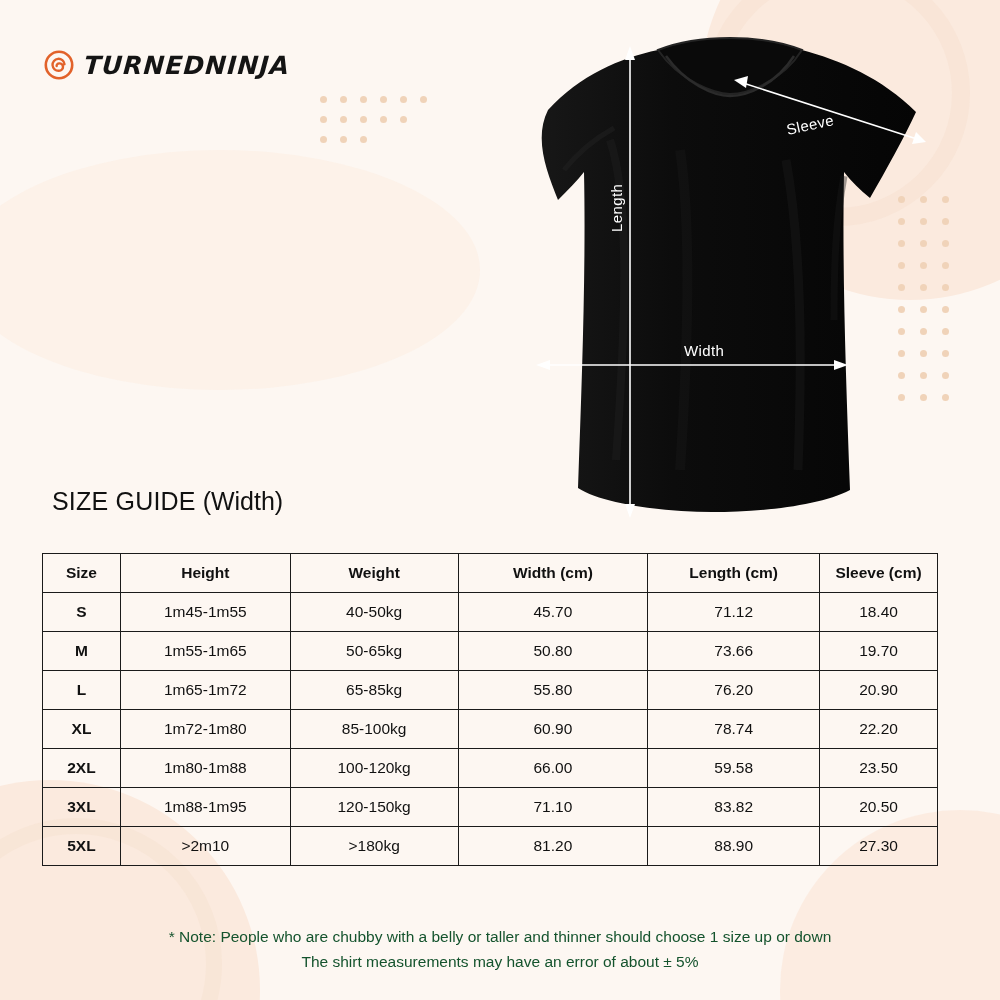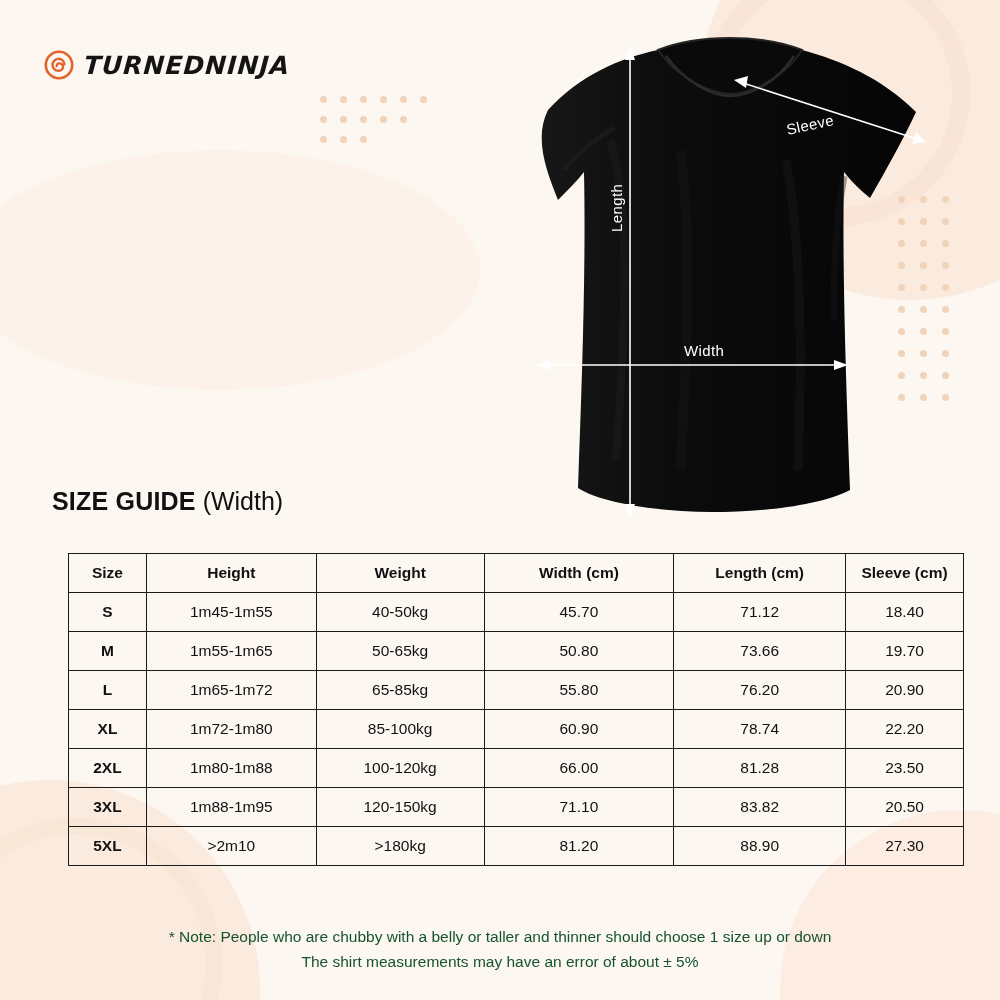--- a/index.html
+++ b/index.html
@@ -154,31 +154,31 @@
   }
 
   
   .guide-head {
     position: absolute;
     left: 52px;
     top: 487px;
     font-size: 25px;
   }
   .guide-head .strong {
-    font-weight: 700;
+    font-weight: 400;
     letter-spacing: .2px;
   }
   .guide-head .light {
     font-weight: 400;
   }
 
   
   .table-wrap {
     position: absolute;
-    left: 68px;
+    left: 42px;
     top: 553px;
     width: 896px;
   }
   table.size-table {
     border-collapse: collapse;
     width: 100%;
     background: transparent;
   }
   table.size-table th,
   table.size-table td {
@@ -385,21 +385,21 @@
         <td>85-100kg</td>
         <td>60.90</td>
         <td>78.74</td>
         <td>22.20</td>
       </tr>
       <tr>
         <td class="col-size">2XL</td>
         <td>1m80-1m88</td>
         <td>100-120kg</td>
         <td>66.00</td>
-        <td>81.28</td>
+        <td>59.58</td>
         <td>23.50</td>
       </tr>
       <tr>
         <td class="col-size">3XL</td>
         <td>1m88-1m95</td>
         <td>120-150kg</td>
         <td>71.10</td>
         <td>83.82</td>
         <td>20.50</td>
       </tr>

